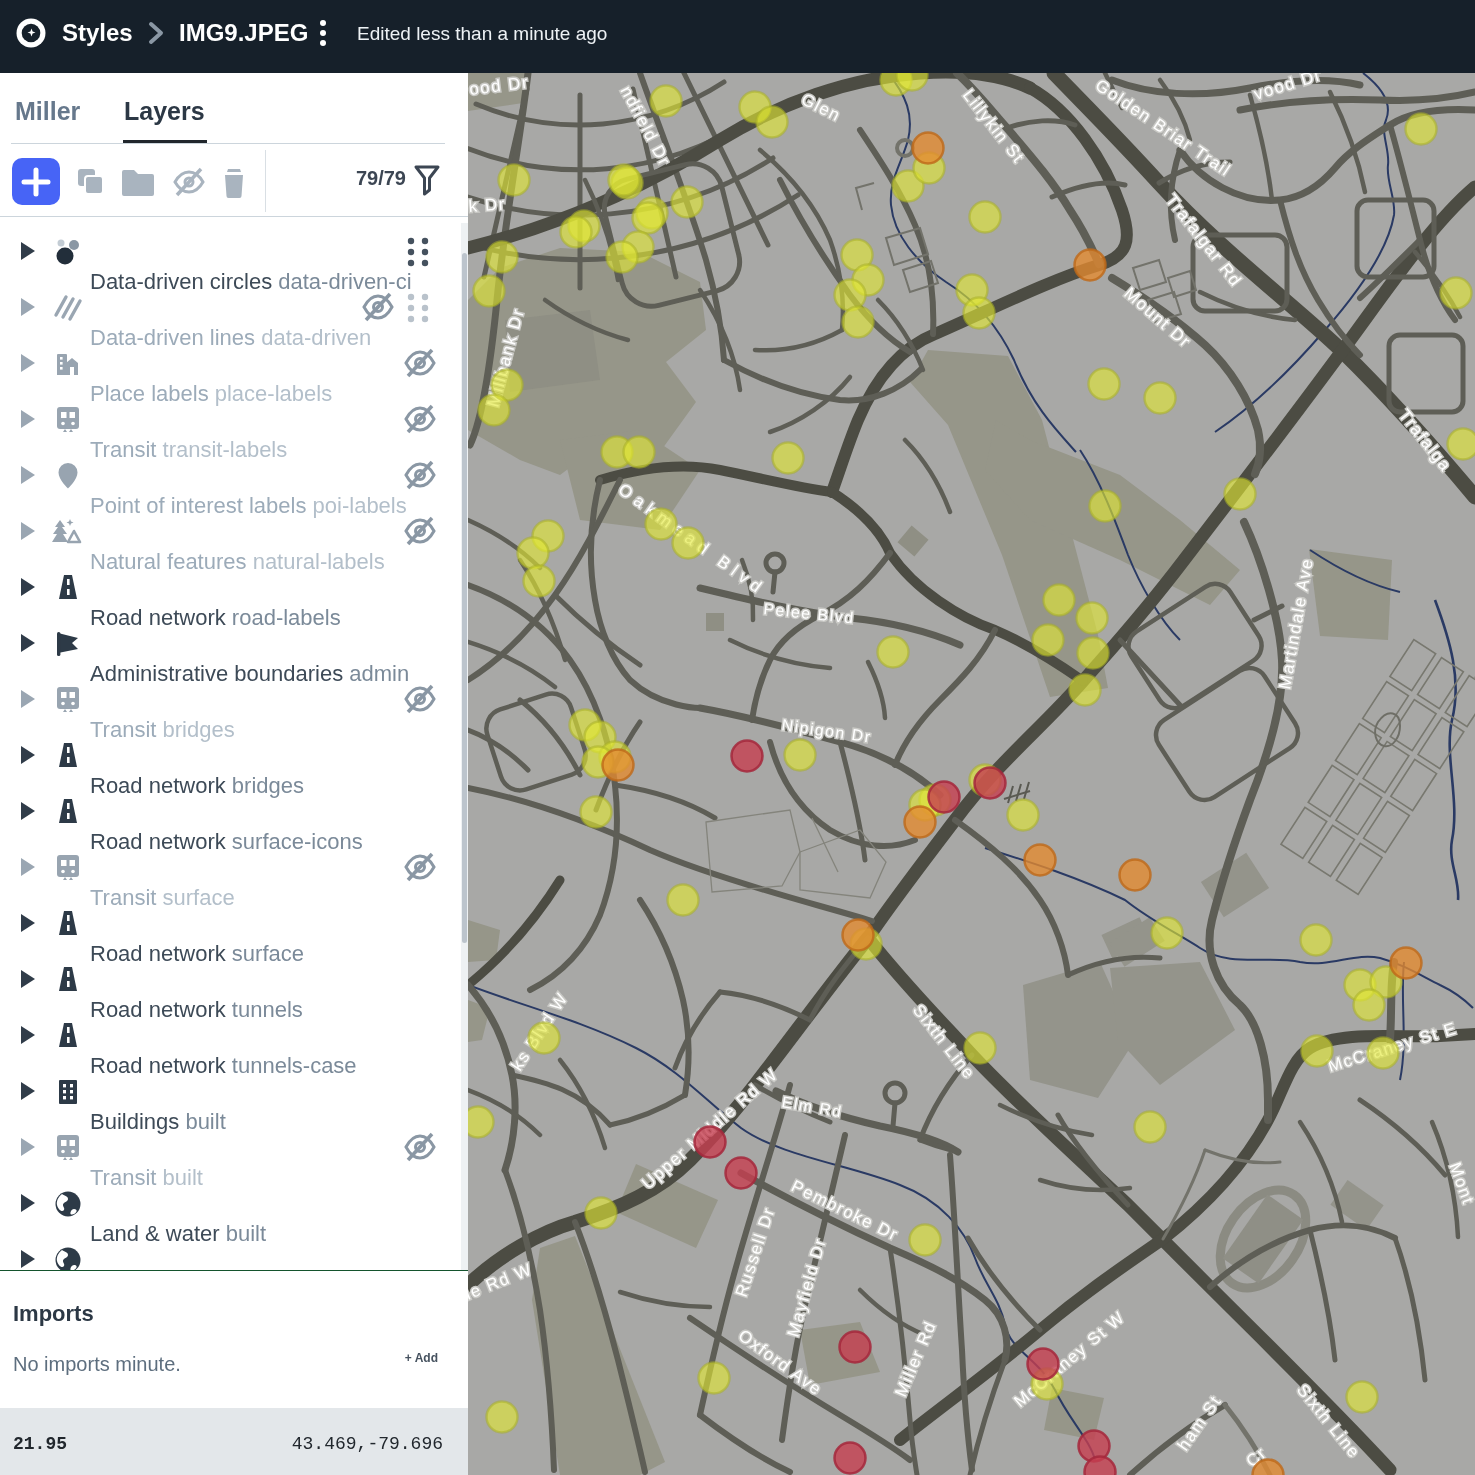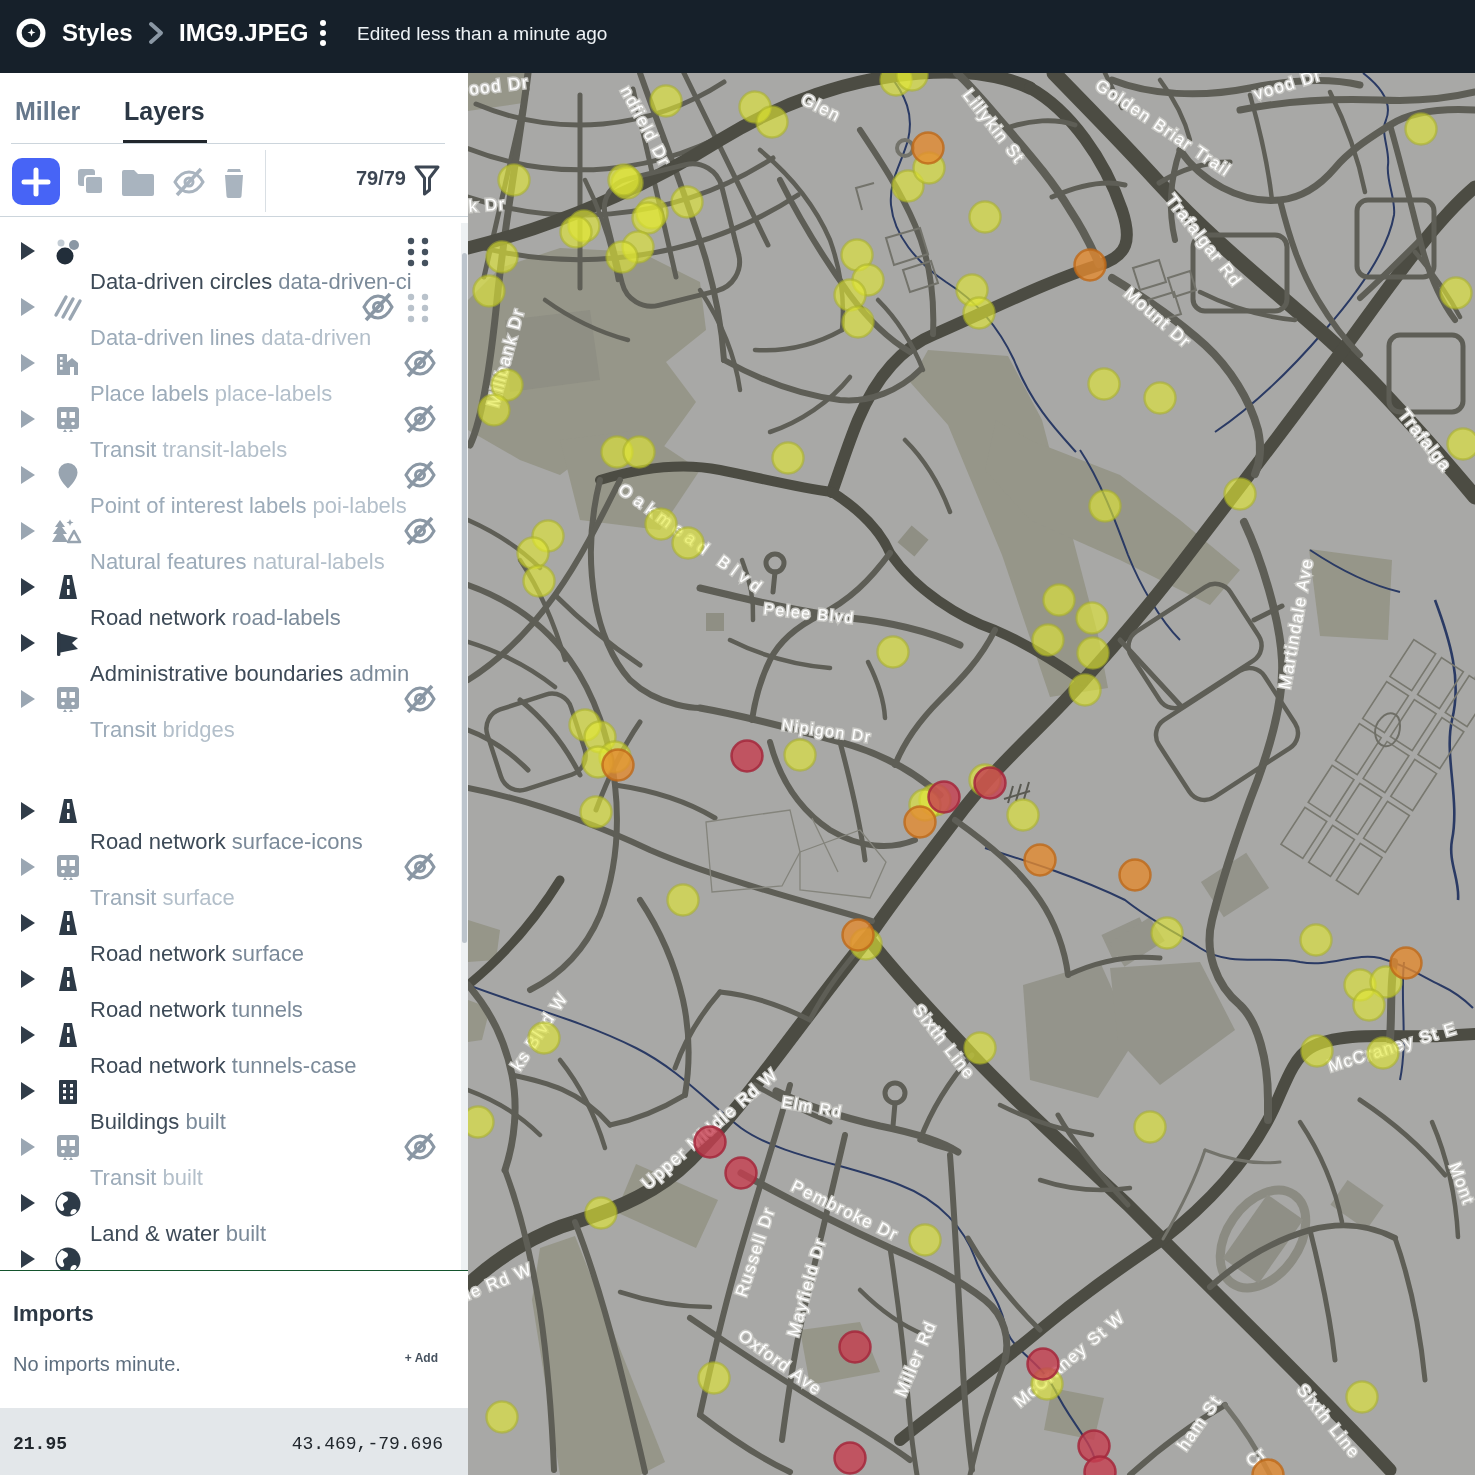--- a/index.html
+++ b/index.html
@@ -245,20 +245,31 @@
           </g>
           <g transform="translate(404,13)">
             <g fill="none" stroke="#8a97a4" stroke-width="3">
               <path d="M2,15 c4,-7.5 9,-11 14,-11 c5,0 10,3.5 14,11 c-4,7.5 -9,11 -14,11 c-5,0 -10,-3.5 -14,-11 z"></path>
               <circle cx="16" cy="15" r="4.5"></circle>
               <path d="M4,28 L28,2" stroke-width="3.6"></path>
             </g>
           </g>
         </svg>
         <div class="rname">Transit <span class="rid">bridges</span></div>
+      </div>
+<div class="row" style="top:504px">
+        <svg width="468" height="56" viewBox="0 0 468 56" style="position:absolute;left:0;top:0">
+          <path d="M21,19 L35,28 L21,37 z" fill="#303c49"></path>
+          <g transform="translate(54,14)">
+            <path d="M10,2 h8 l5,24 h-18 z" fill="#2d3a47"></path>
+            <rect x="13" y="6" width="2.6" height="6" fill="#fff"></rect>
+            <rect x="13" y="16" width="2.6" height="6" fill="#fff"></rect>
+          </g>
+        </svg>
+        <div class="rname">Road network <span class="rid">bridges</span></div>
       </div>
 <div class="row hid" style="top:616px">
         <svg width="468" height="56" viewBox="0 0 468 56" style="position:absolute;left:0;top:0">
           <path d="M21,19 L35,28 L21,37 z" fill="#9aa6b2"></path>
           <g transform="translate(54,14)">
             <g fill="#98a4b0">
               <path d="M6,2 h16 a3,3 0 0 1 3,3 v16 a3,3 0 0 1 -3,3 h-16 a3,3 0 0 1 -3,-3 v-16 a3,3 0 0 1 3,-3 z"></path>
               <path d="M9,27 h4 l-2,-3 z M19,27 h-4 l2,-3 z"></path>
             </g>
             <rect x="7" y="7" width="5.5" height="6" fill="#fff"></rect>

